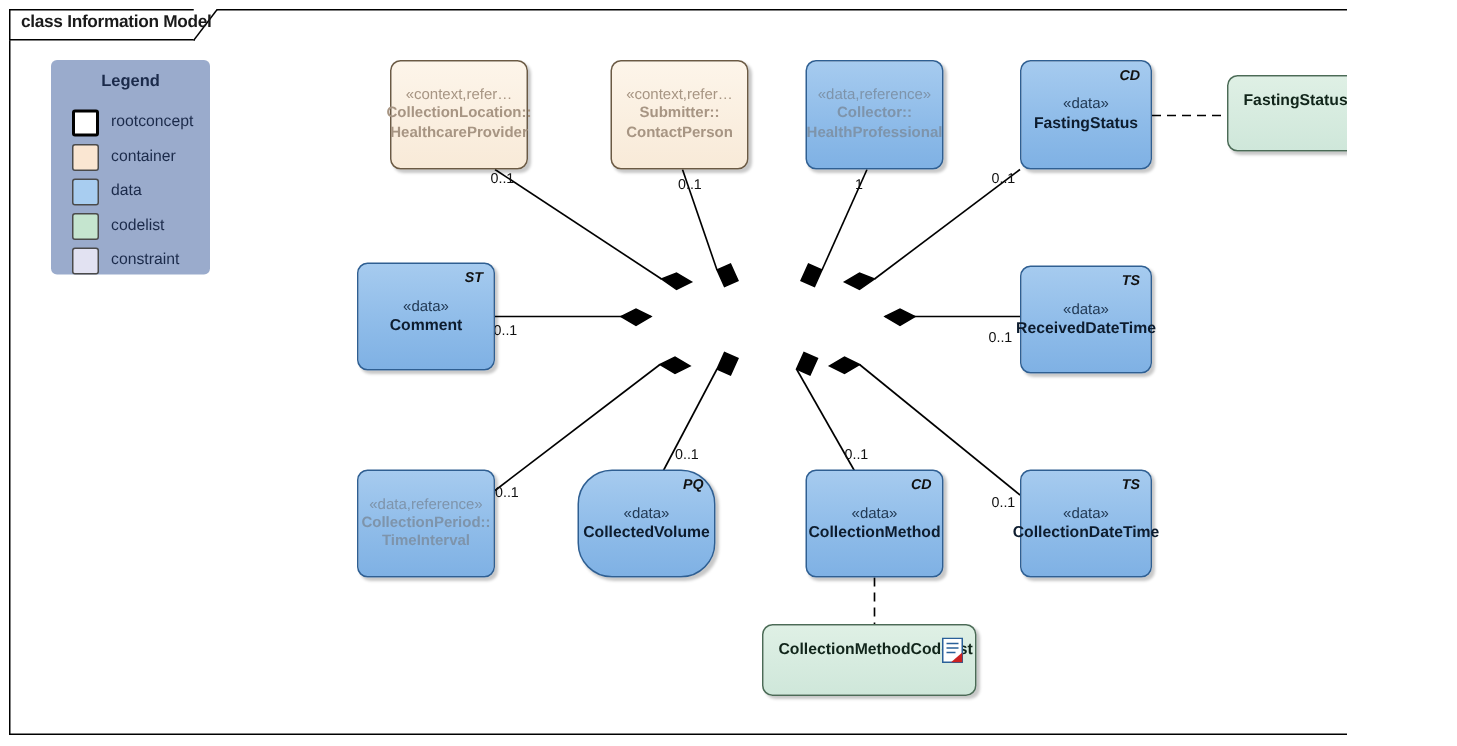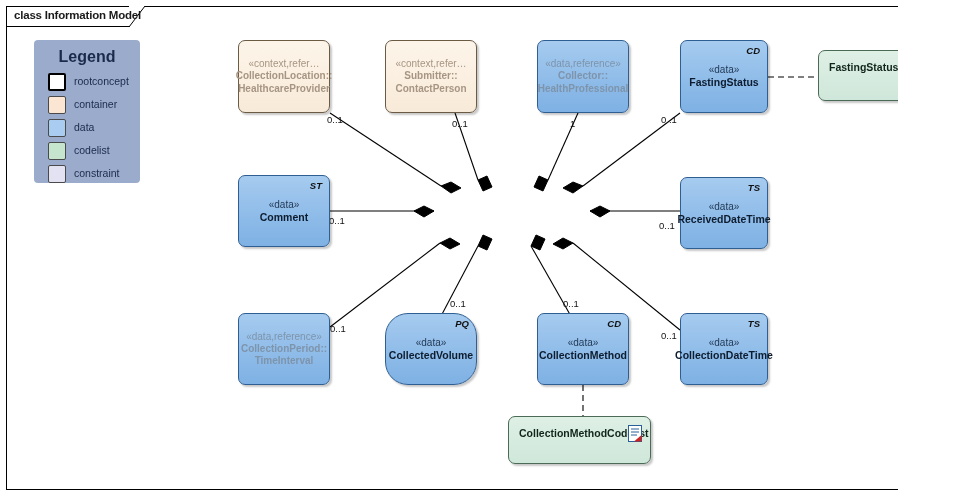--- a/index.html
+++ b/index.html
@@ -7,40 +7,40 @@
   #root{position:relative;width:898px;height:497px;overflow:hidden;background:#fff;}
 
   
   .frame{position:absolute;left:6px;top:6px;width:956px;height:484px;border:1px solid #000;box-sizing:border-box;background:#fff;}
   .frame-tab{position:absolute;left:6px;top:6px;width:124px;height:21px;background:#fff;border:1px solid #000;border-right:none;box-sizing:border-box;}
   .frame-tab-text{position:absolute;left:14px;top:9px;font-size:11.5px;font-weight:bold;color:#1a1a1a;letter-spacing:-0.2px;white-space:nowrap;}
   .frame-tab-cut{position:absolute;left:129px;top:6px;width:22px;height:22px;}
 
   
   .legend{position:absolute;left:34px;top:40px;width:106px;height:143px;background:#9aabcc;border-radius:4px;}
-  .legend-title{position:absolute;left:0;top:8px;width:106px;text-align:center;font-size:16px;font-weight:bold;color:#1b2a4a;}
+  .legend-title{position:absolute;left:0;top:8px;width:106px;text-align:center;font-size:11px;font-weight:bold;color:#1b2a4a;}
   .legend-row{position:absolute;left:14px;height:18px;}
   .legend-sw{position:absolute;left:0;top:0;width:18px;height:18px;border:1px solid #4a4a4a;border-radius:2px;box-sizing:border-box;}
   .legend-sw.root{border:2px solid #000;}
   .legend-lbl{position:absolute;left:26px;top:2px;font-size:10.5px;color:#1b2a4a;white-space:nowrap;}
 
   
   .node{position:absolute;border:1px solid #3b3b3b;border-radius:7px;box-sizing:border-box;
         box-shadow:2px 2px 2px rgba(0,0,0,0.22);}
   .node .inner{position:absolute;left:0;top:0;right:0;bottom:0;display:flex;flex-direction:column;
         align-items:center;justify-content:center;text-align:center;line-height:1.22;}
   .node .stereo{font-size:10px;}
   .node .nm{font-size:10.5px;font-weight:bold;}
   .node .nm2{font-size:10px;font-weight:bold;}
   .corner{position:absolute;right:7px;top:4px;font-size:9.5px;font-style:italic;font-weight:bold;color:#111;}
 
   .n-data{background:linear-gradient(180deg,#a6cbef 0%,#8fbce9 55%,#7fb1e4 100%);border-color:#2f5f92;}
   .n-data .stereo{color:#223a55;}
   .n-data .nm{color:#0d1c2e;}
-  .n-container{background:linear-gradient(180deg,#fdf5ea 0%,#f8ead8 100%);border-color:#6b5a44;}
+  .n-container{background:linear-gradient(180deg,#fdf5ea 0%,#f8ead8 100%);border-color:#6b5a44;margin-left:22px;}
   .n-container .stereo{color:#a79583;}
   .n-container .nm2{color:#a79583;}
   .n-ref .stereo,.n-ref .nm2{color:#7e94ab;}
   .n-codelist{background:linear-gradient(180deg,#dff0e5 0%,#cfe7da 100%);border-color:#4b6b56;}
   .n-root{background:linear-gradient(180deg,#fdfdfd 0%,#ececec 100%);border:3px solid #000;border-radius:8px;}
   .n-root .stereo{color:#3a3a3a;}
   .n-root .nm{color:#000;}
 
   
   .n-codelist .inner{flex-direction:row;align-items:flex-start;justify-content:flex-start;padding:10px 8px 0 10px;}

